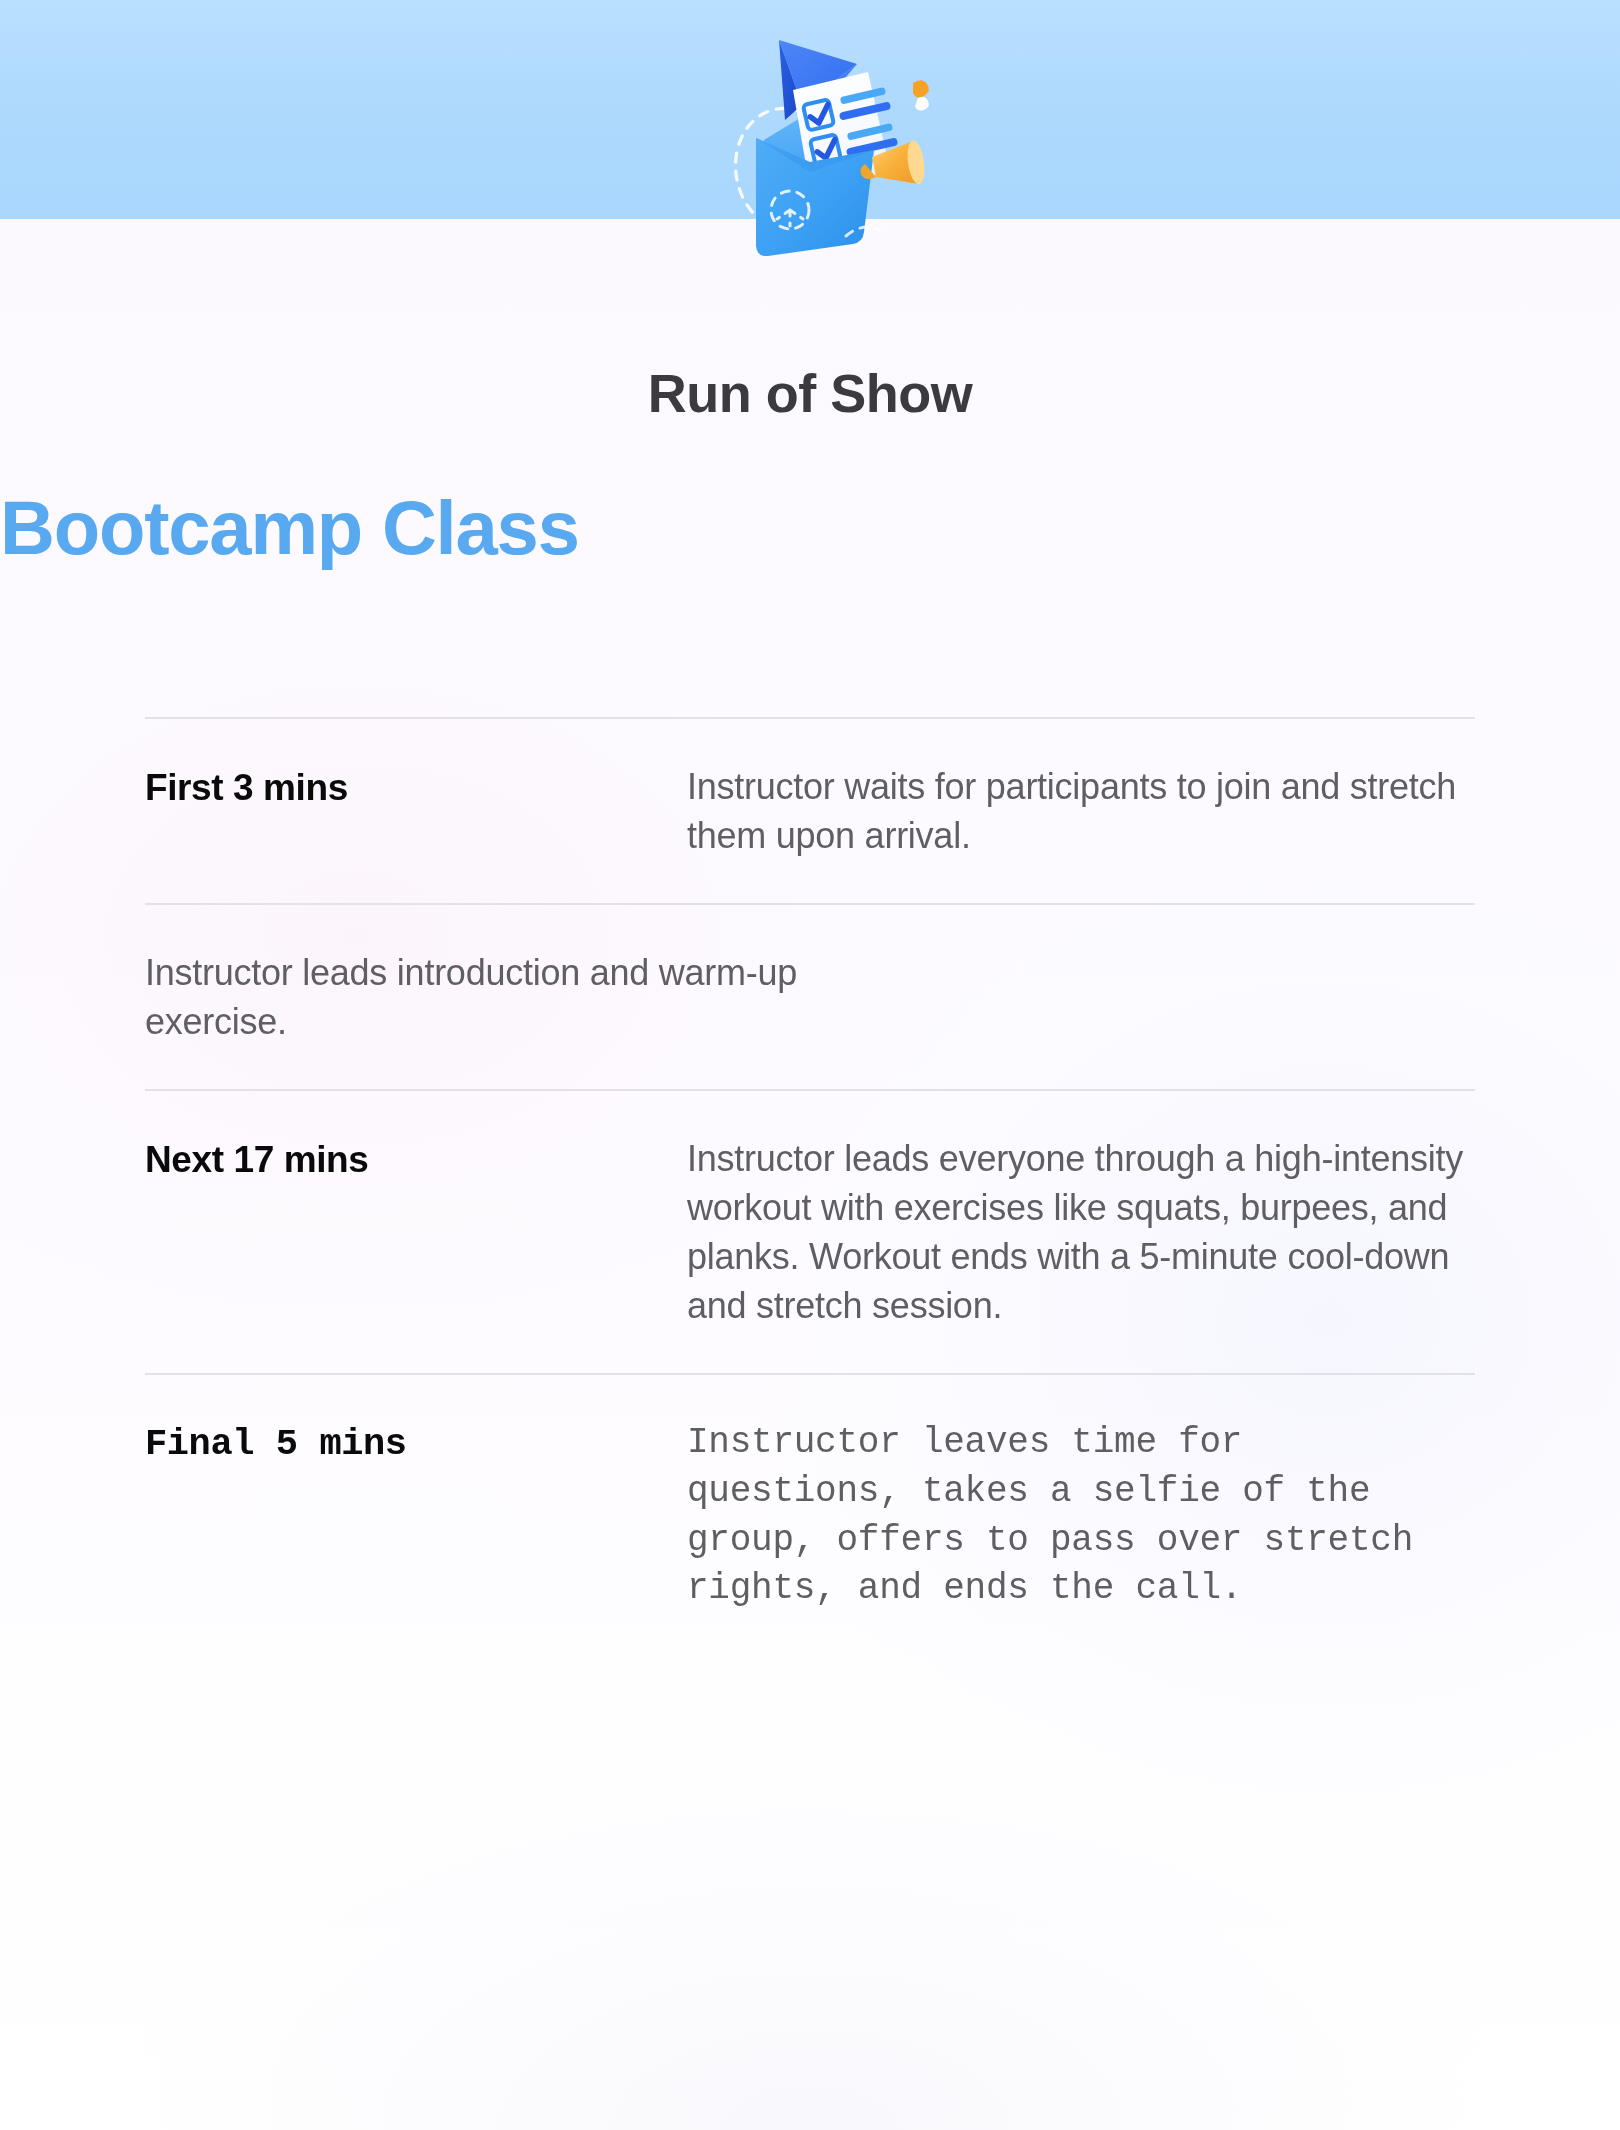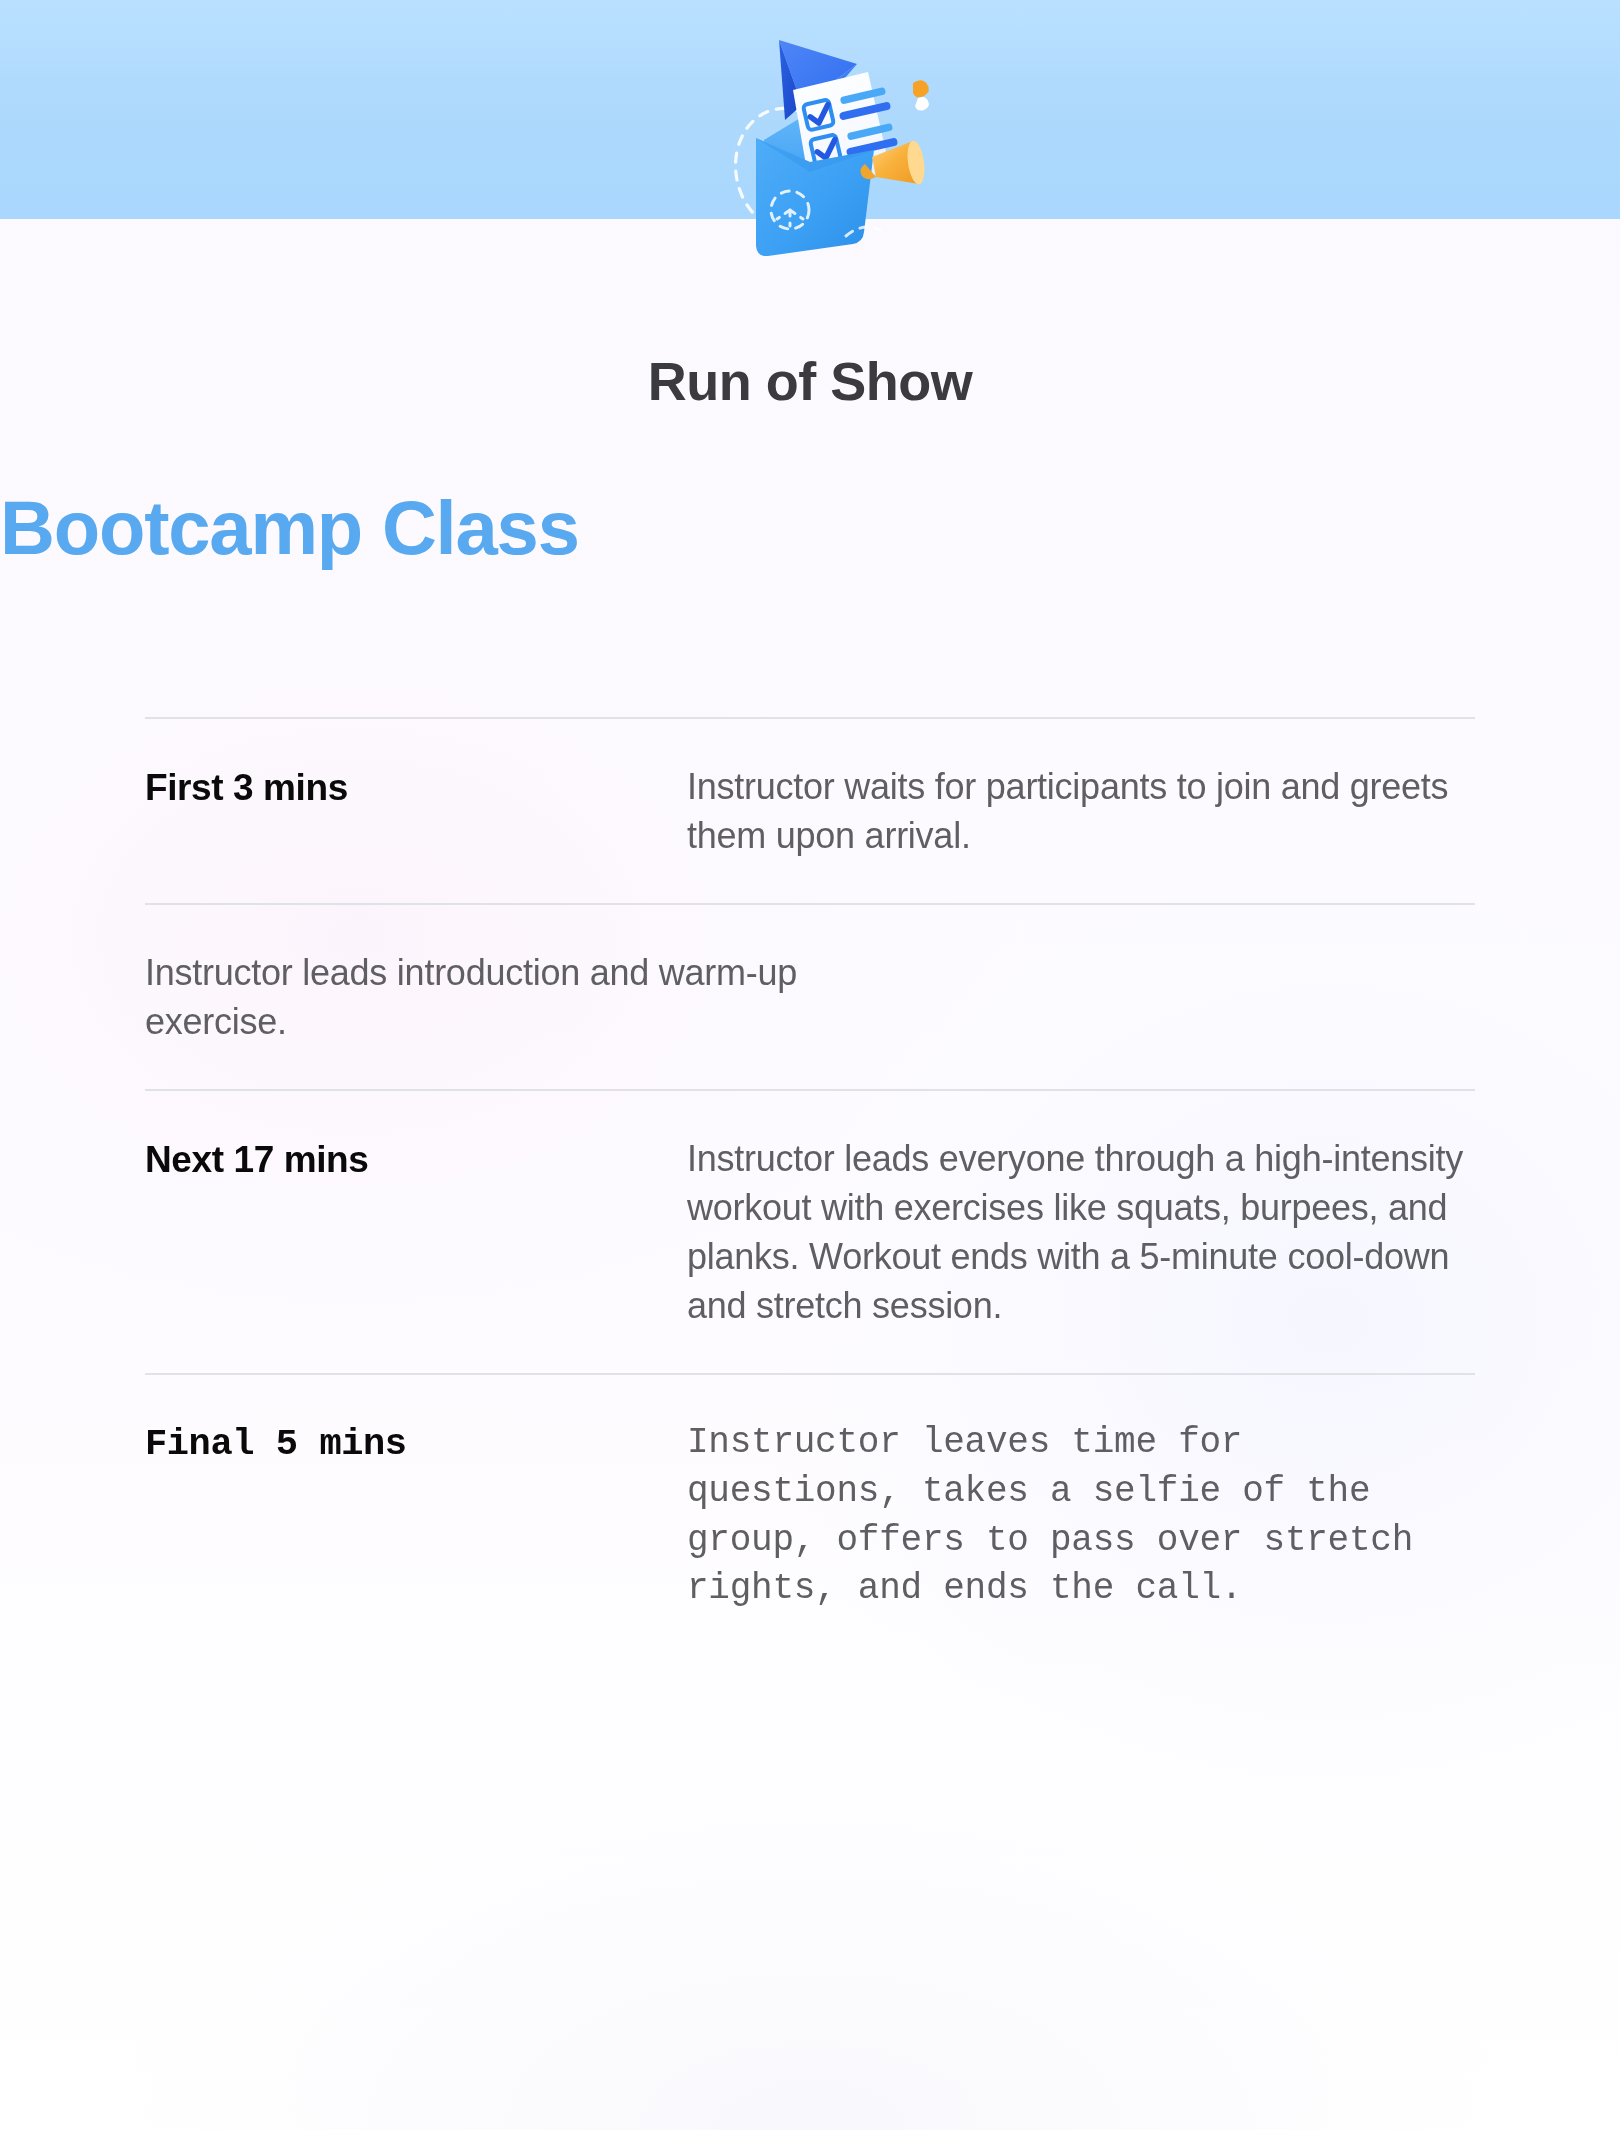--- a/index.html
+++ b/index.html
@@ -46,21 +46,21 @@
     height: 300px;
     z-index: 5;
     pointer-events: none;
   }
   .hero-illustration svg { display: block; width: 300px; height: 300px; }
 
   
   .kicker {
     position: absolute;
     left: 0; right: 0;
-    top: 354px;
+    top: 366px;
     text-align: center;
     font-size: 54px;
     font-weight: 700;
     letter-spacing: -0.5px;
     color: #3b3a3f;
     line-height: 1;
   }
 
   .main-title {
     position: absolute;
@@ -202,21 +202,21 @@
     </svg>
   </div>
 
   <div class="kicker">Run of Show</div>
   <div class="main-title">Bootcamp Class</div>
 
   <div class="schedule">
 
     <div class="row">
       <div class="row-time">First 3 mins</div>
-      <div class="row-desc">Instructor waits for participants to join and greets them upon arrival.</div>
+      <div class="row-desc">Instructor waits for participants to join and stretch them upon arrival.</div>
     </div>
 
     <div class="row">
       <div class="row-desc">Instructor leads introduction and warm-up exercise.</div>
     </div>
 
     <div class="row">
       <div class="row-time">Next 17 mins</div>
       <div class="row-desc">Instructor leads everyone through a high-intensity workout with exercises like squats, burpees, and planks. Workout ends with a 5-minute cool-down and stretch session.</div>
     </div>

